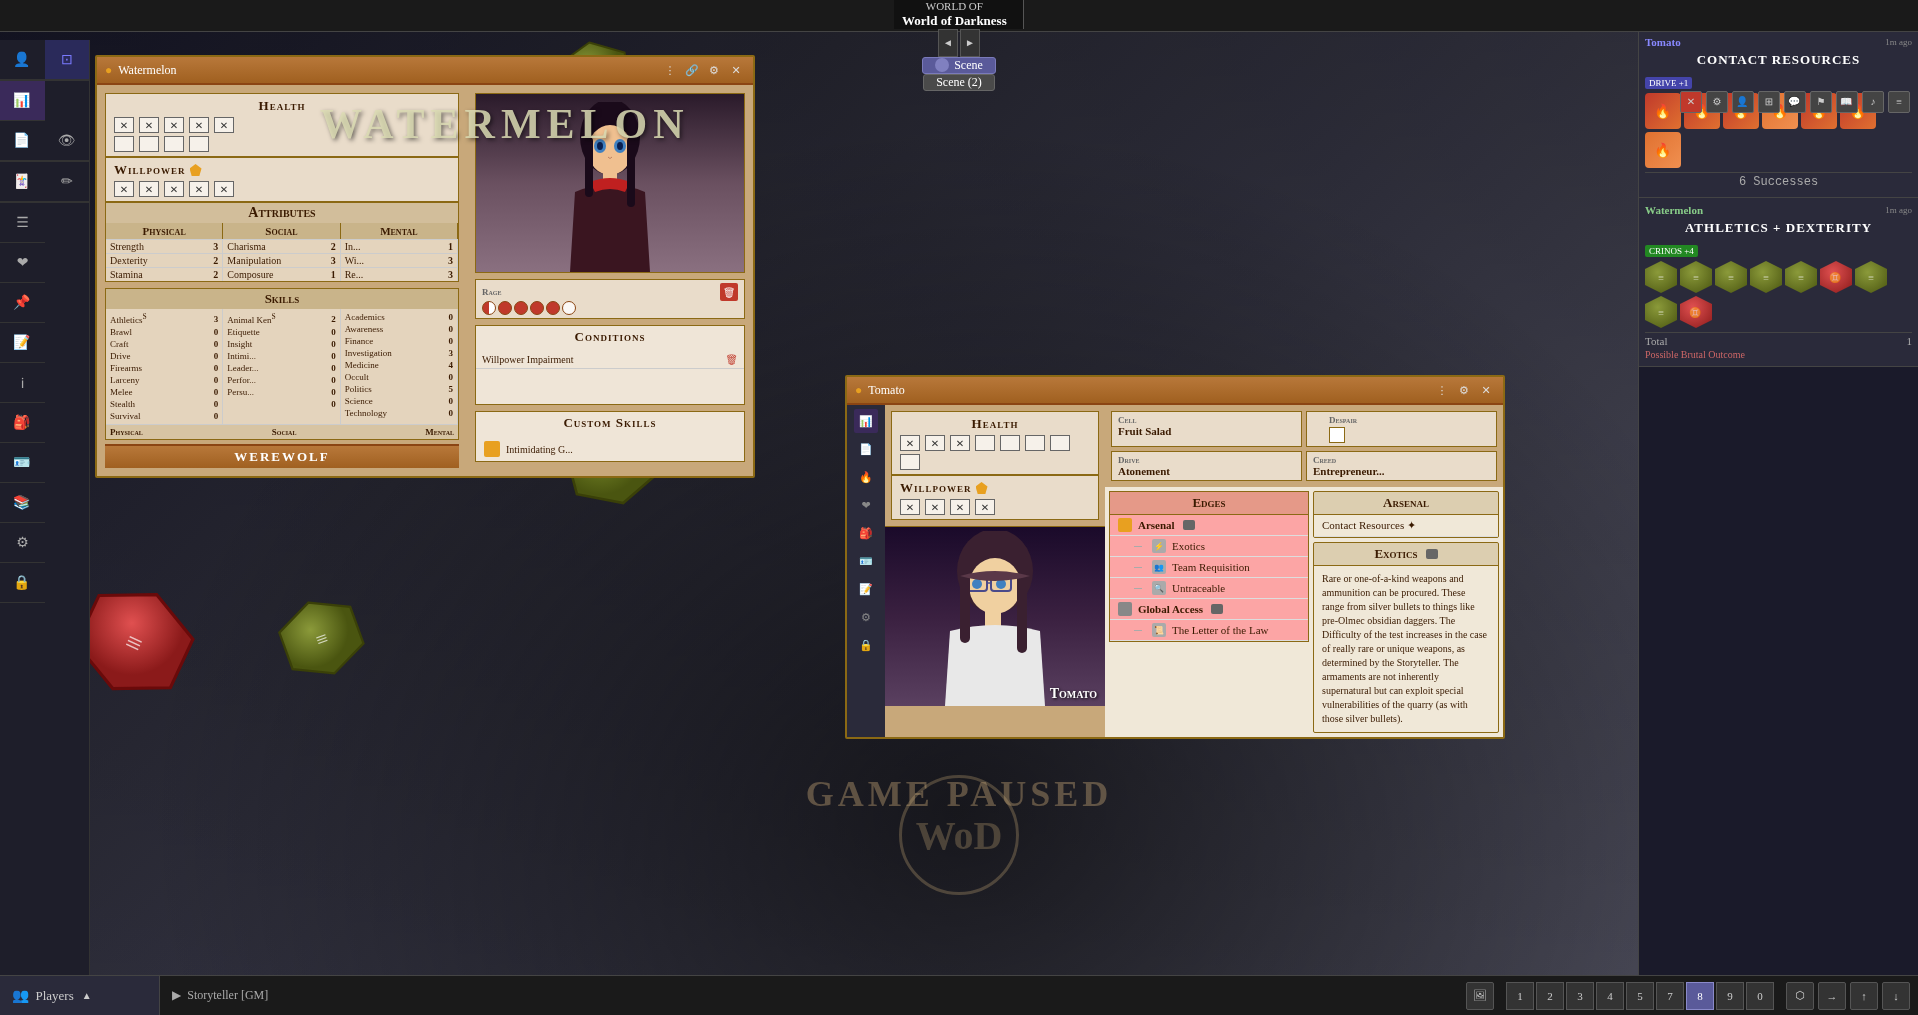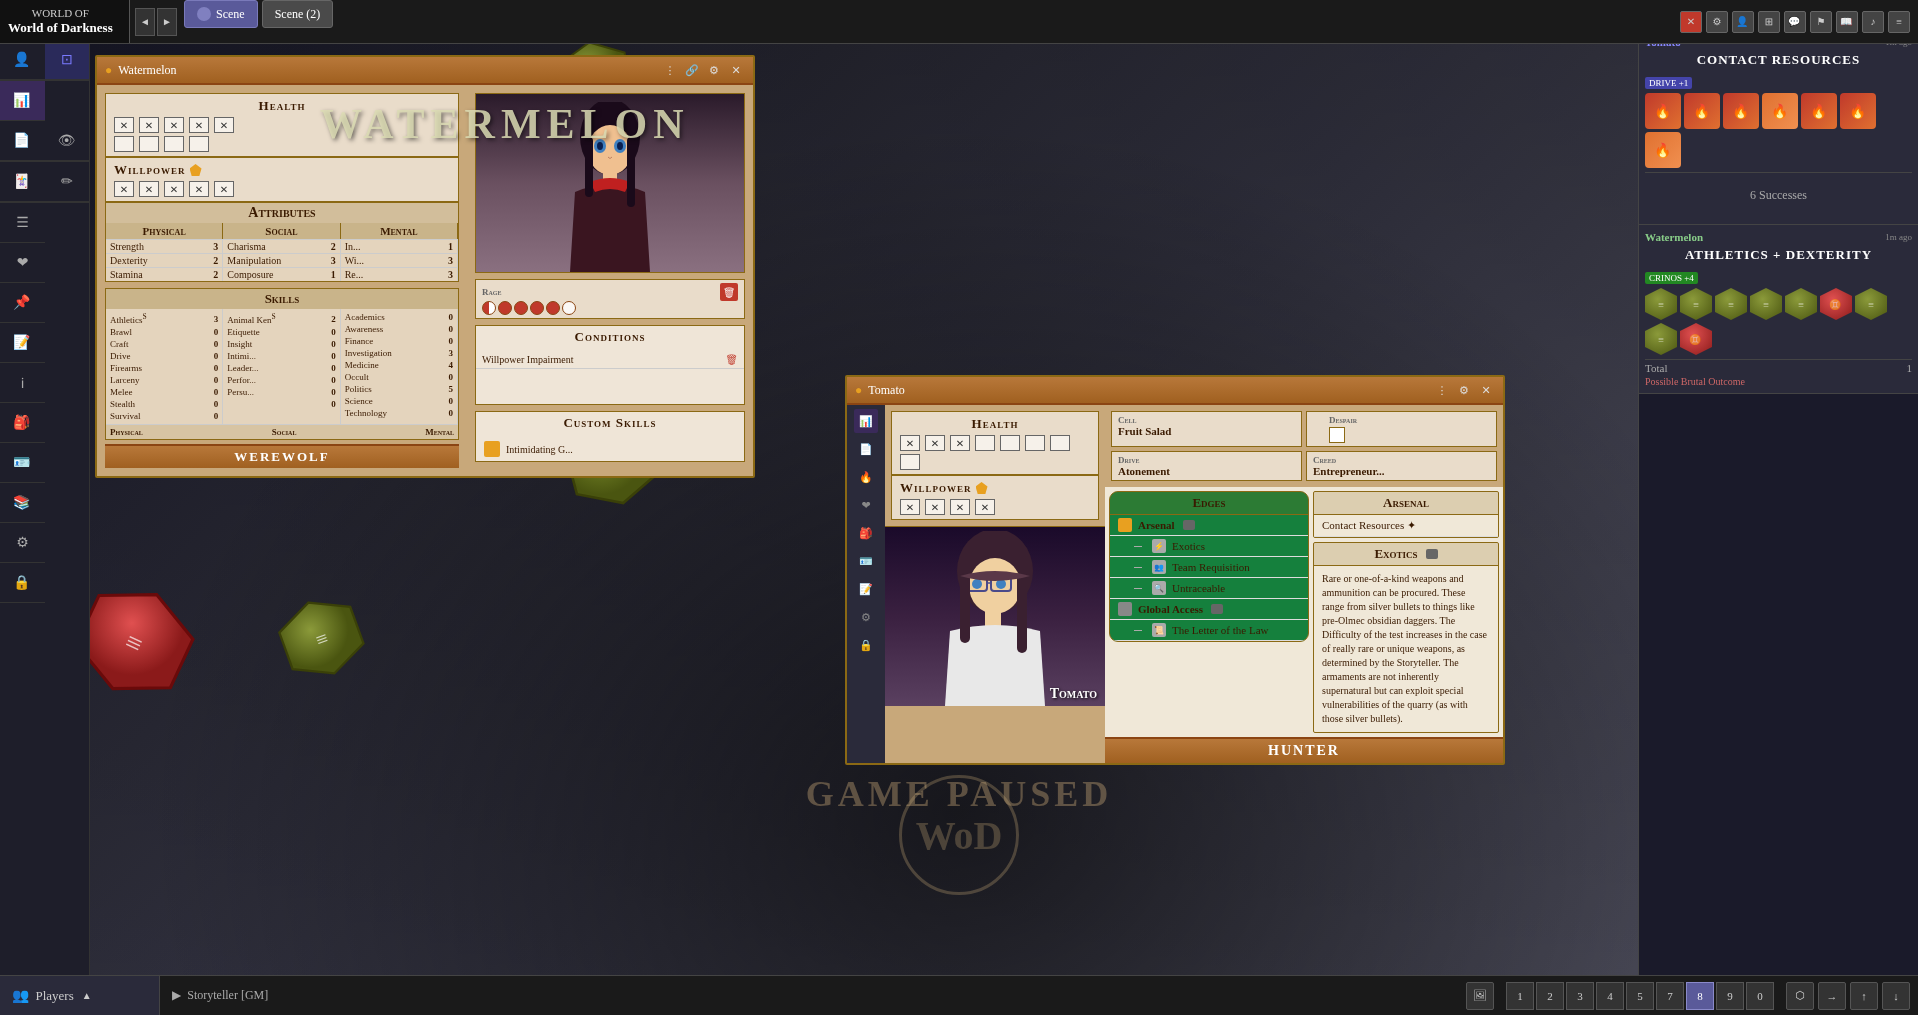--- a/index.html
+++ b/index.html
@@ -29,25 +29,27 @@
         radial-gradient(ellipse at 50% 80%, rgba(0,0,0,0.6) 0%, transparent 60%),
         linear-gradient(to bottom, rgba(0,0,0,0.3) 0%, rgba(0,0,0,0.1) 100%);
     }
 
     
     .top-toolbar {
       position: absolute;
       top: 0;
       left: 0;
       right: 0;
-      height: 44px;
+      height: 32px;
       background: #1a1a1a;
       display: flex;
+      align-items: center;
       z-index: 100;
       border-bottom: 1px solid #444;
+      flex-direction: column;
     }
 
     .logo-area {
       width: 130px;
       display: flex;
       align-items: center;
       padding: 0 8px;
       background: #111;
       height: 100%;
       border-right: 1px solid #555;
@@ -649,22 +651,23 @@
       font-size: 14px;
     }
 
     .die-small.flame { background: linear-gradient(135deg, #c0392b, #e07030); }
     .die-small.flame-light { background: linear-gradient(135deg, #e07030, #f09050); }
 
     .successes-text {
       text-align: center;
       font-size: 12px;
       color: #aaa;
-      padding: 15px 0;
+      padding: 2px 0;
       border-top: 1px solid #444;
+      font-family: Liberation Mono, monospace;
     }
 
     
     .chat-card2 {
       background: #2a2a3a;
       border-bottom: 1px solid #444;
       padding: 6px;
     }
 
     .crinos-badge {
@@ -715,23 +718,23 @@
       font-size: 12px;
       border-bottom: 2px solid #8B4513;
     }
 
     .tomato-body {
       display: flex;
     }
 
     
     .edges-panel {
-      background: #15803d;
+      background: #fca5a5;
       border: 1px solid #8B6914;
-      border-radius: 9px;
+      border-radius: 0;
       overflow: hidden;
     }
 
     .edges-header {
       background: rgba(139,105,20,0.2);
       text-align: center;
       font-size: 13px;
       font-weight: bold;
       color: #3a1a00;
       font-variant: small-caps;
@@ -1555,21 +1558,20 @@
           <div class="exotics-panel">
             <div class="exotics-header">
               <span>Exotics</span>
               <span class="chat-bubble"></span>
             </div>
             <div class="exotics-text">Rare or one-of-a-kind weapons and ammunition can be procured. These range from silver bullets to things like pre-Olmec obsidian daggers. The Difficulty of the test increases in the case of really rare or unique weapons, as determined by the Storyteller. The armaments are not inherently supernatural but can exploit special vulnerabilities of the quarry (as with those silver bullets).</div>
           </div>
         </div>
       </div>
 
-      <div class="hunter-footer">HUNTER</div>
     </div>
   </div>
 </div>
 
 <div class="right-panel">
   <div class="right-panel-top">
     <div class="right-icons-row">
       <div class="r-icon red">✕</div>
       <div class="r-icon">⚙</div>
       <div class="r-icon">👤</div>

